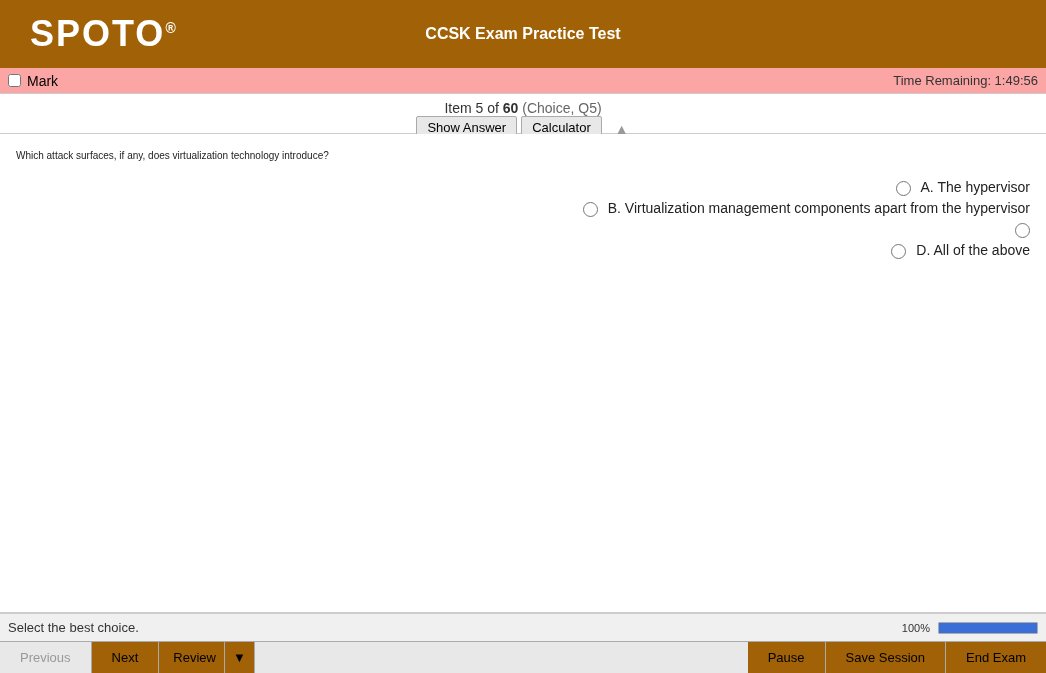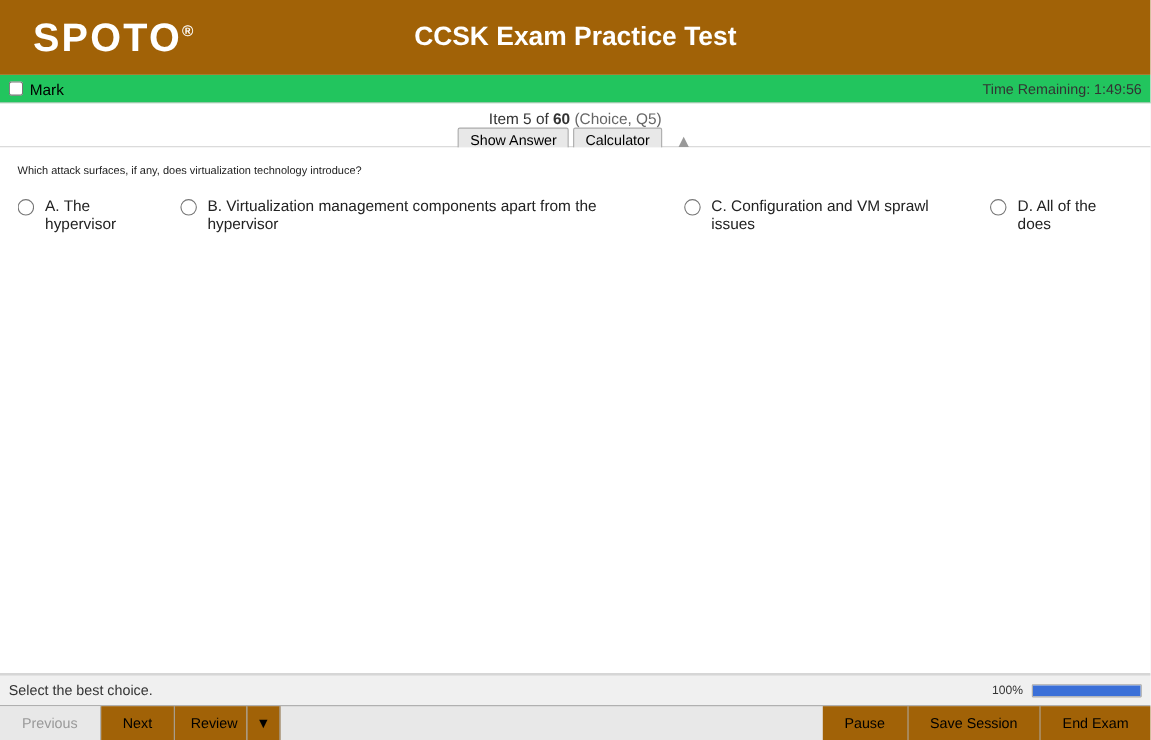--- a/index.html
+++ b/index.html
@@ -20,27 +20,27 @@
       position: absolute;
       left: 30px;
       font-size: 36px;
       font-weight: bold;
       letter-spacing: 2px;
     }
     #header .logo sup {
       font-size: 14px;
     }
     #header .title {
-      font-size: 24px;
+      font-size: 16px;
       font-weight: bold;
     }
 
     
     #mark-bar {
-      background: #22c55e;
+      background: #fca5a5;
       border-bottom: 1px solid #ccc;
       display: flex;
       align-items: center;
       justify-content: space-between;
       padding: 4px 8px;
       height: 26px;
       flex-shrink: 0;
     }
     #mark-bar .mark-left {
       display: flex;
@@ -103,22 +103,23 @@
       overflow-y: auto;
       border-bottom: 1px solid #ccc;
     }
     #question-area .question-text {
       font-size: 10px;
       color: #222;
       margin-bottom: 18px;
     }
     #question-area .options {
       display: flex;
-      flex-direction: row;
-      gap: 14px;
+      flex-direction: column;
+      gap: 4px;
+      align-items: flex-end;
     }
     #question-area .option {
       display: flex;
       align-items: flex-start;
       gap: 10px;
       font-size: 14px;
       color: #222;
       cursor: pointer;
     }
     #question-area .option input[type=radio] {
@@ -254,25 +255,24 @@
   <div class="option">
         <input type="radio" name="question-option" value="A" style="">
         <span class="option-label">A.  The hypervisor</span>
       </div>
       <div class="option">
         <input type="radio" name="question-option" value="B" style="">
         <span class="option-label">B.  Virtualization management components apart from the hypervisor</span>
       </div>
       <div class="option">
         <input type="radio" name="question-option" value="C" style="">
-        <span class="option-label">C.  Configuration and VM sprawl issues</span>
       </div>
       <div class="option">
         <input type="radio" name="question-option" value="D" style="">
-        <span class="option-label">D.  All of the does</span>
+        <span class="option-label">D.  All of the above</span>
       </div>
     </div>
 </div>
 
 <div id="status-bar">
   <span class="status-text">Select the best choice.</span>
   <div class="progress-area">
     <span class="progress-percent">100%</span>
     <div class="progress-bar-bg">
       <div class="progress-bar-fill" id="progress-fill" style="width: 100%;"></div>

